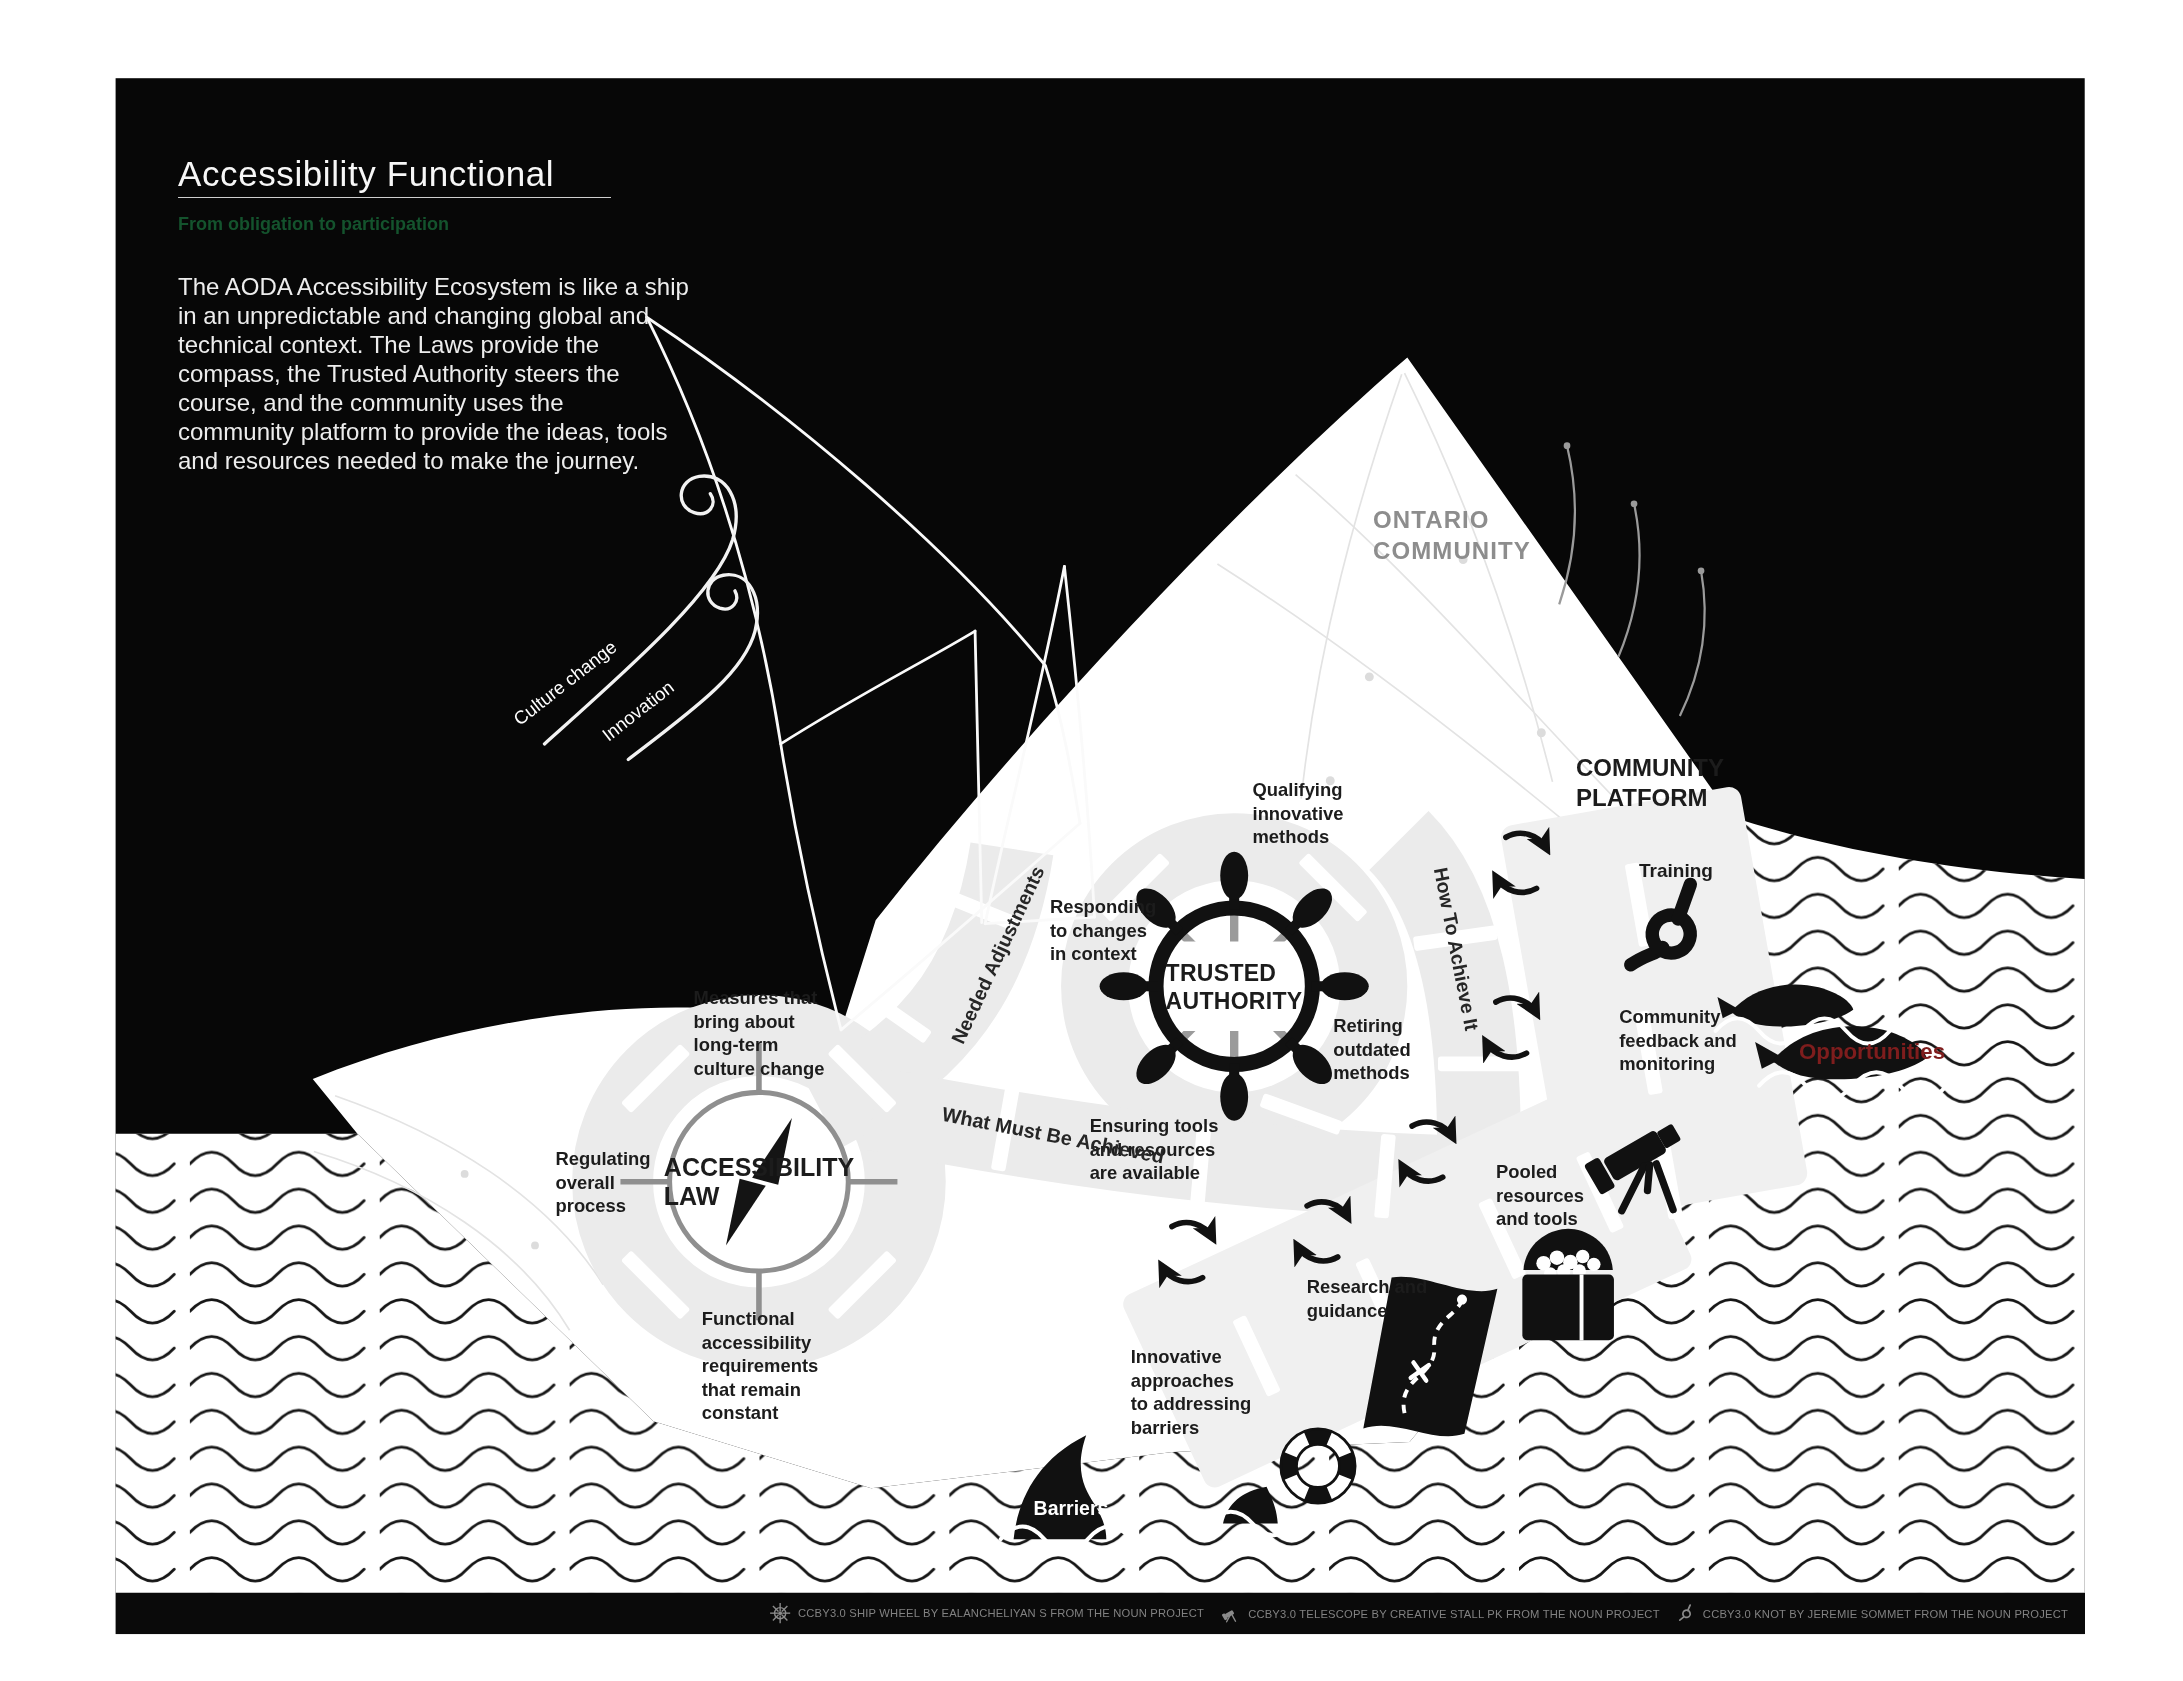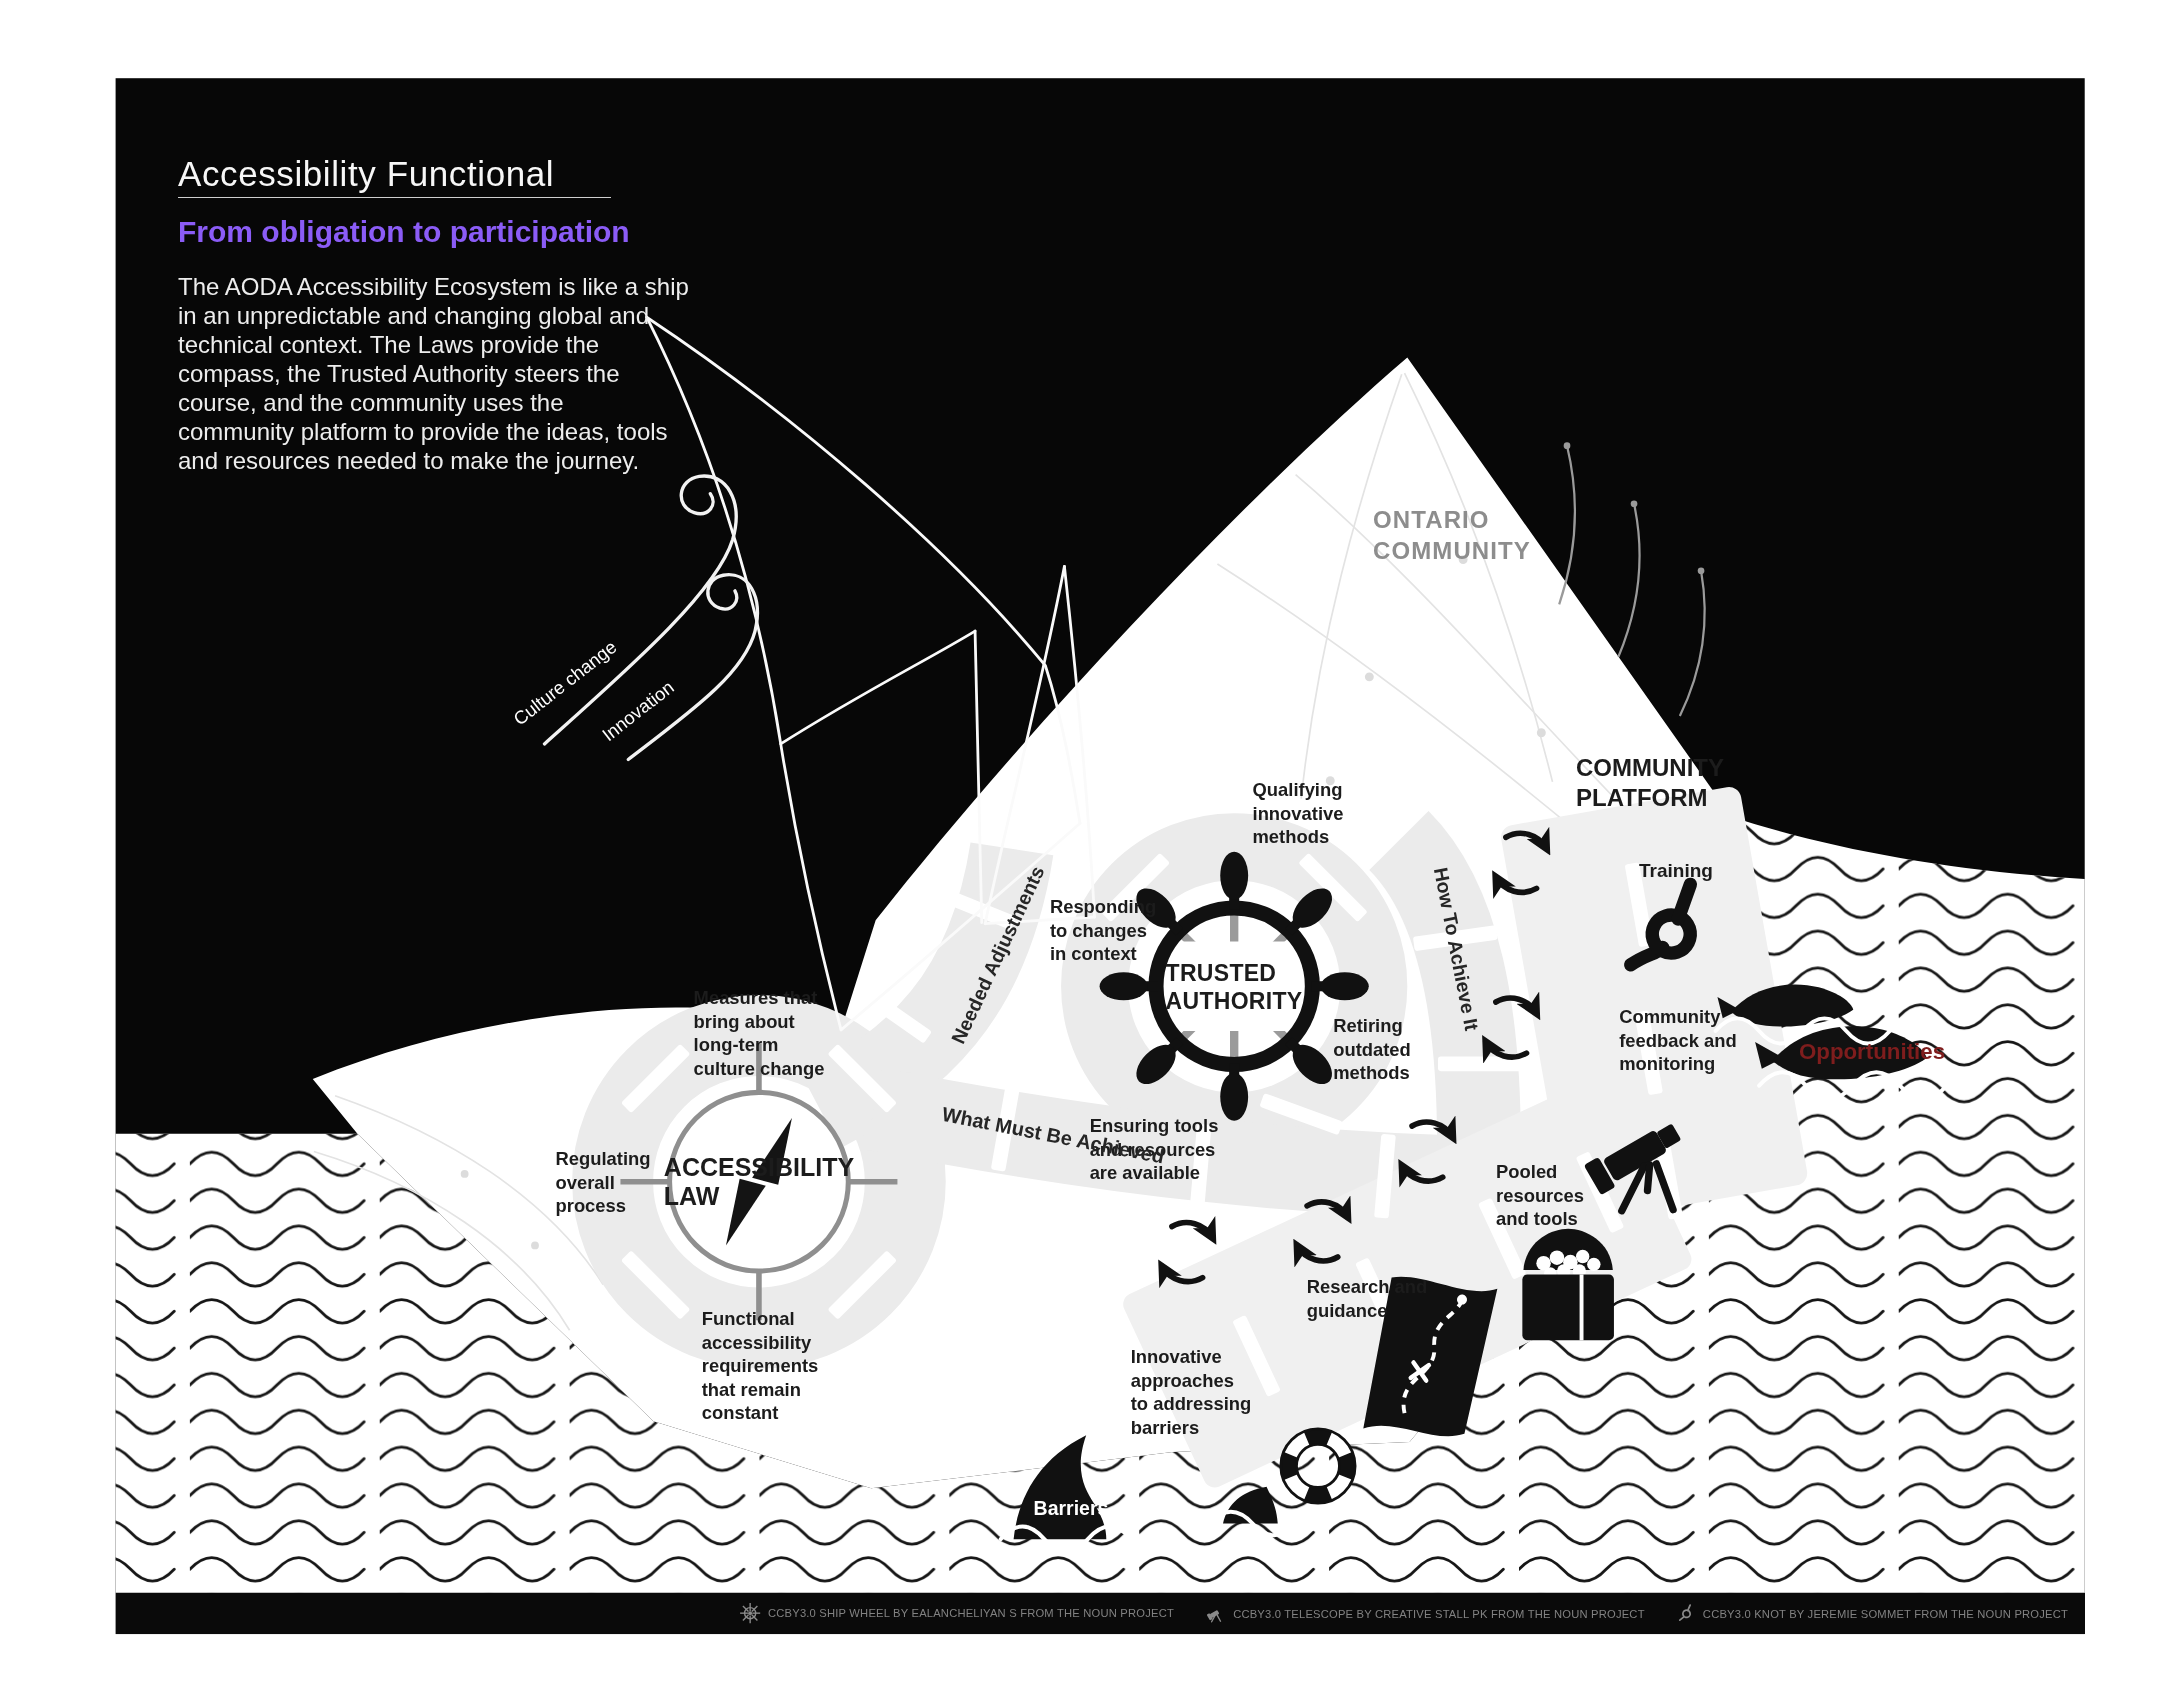--- a/index.html
+++ b/index.html
@@ -4,21 +4,21 @@
 <style>
   html,body{margin:0;padding:0;background:#ffffff;}
   body{width:2183px;height:1681px;font-family:"Liberation Sans", sans-serif;}
   #page{position:relative;width:2183px;height:1681px;overflow:hidden;background:#ffffff;}
   #scene{position:absolute;left:0;top:0;}
   .lbl{position:absolute;white-space:pre-line;color:#1c1c1c;font-weight:600;line-height:1.28;transform:translate(-50%,-50%);}
   .lbl.left{text-align:left;}
   .lbl.center{}
   .abs{position:absolute;}
   #footerbar{position:absolute;left:116px;top:1593px;width:1969px;height:41px;background:#0a0a0a;
-    display:flex;align-items:center;justify-content:flex-end;gap:17px;padding-right:17px;box-sizing:border-box;}
+    display:flex;align-items:center;justify-content:flex-end;gap:2px;padding-right:17px;box-sizing:border-box;}
   #footerbar .credit{display:flex;align-items:center;gap:6.7px;margin-left:14.5px;}
   #footerbar span{color:#828282;font-size:11.2px;letter-spacing:0.2px;white-space:nowrap;}
 </style>
 </head>
 <body>
 
 <div id="page">
 
 <svg id="scene" width="2183" height="1681" viewBox="0 0 3909 3010">
   <defs>
@@ -312,21 +312,21 @@
   </g>
   <g fill="#9a9a9a">
     <circle cx="2806" cy="798" r="6"></circle>
         <circle cx="2926" cy="902" r="6"></circle>
         <circle cx="3046" cy="1022" r="6"></circle>
   </g>
 </svg>
 
 <div class="lbl" style="left:178px;top:152px;transform:none;font-size:35px;font-weight:300;color:#f7f7f7;letter-spacing:0.6px;white-space:nowrap;">Accessibility Functional</div>
 <div class="abs" style="left:178px;top:197px;width:433px;height:0;border-top:1.7px solid #cfcfcf;"></div>
-<div class="lbl" style="left:178px;top:213px;transform:none;font-size:30px;font-weight:700;color:#8b5cf6;white-space:nowrap;">From obligation to participation</div>
+<div class="lbl" style="left:178px;top:213px;transform:none;font-size:18px;font-weight:700;color:#14532d;white-space:nowrap;">From obligation to participation</div>
 <div class="lbl left" style="left:178px;top:272px;transform:none;font-size:24px;font-weight:400;color:#ededed;line-height:29px;">The AODA Accessibility Ecosystem is like a ship
 in an unpredictable and changing global and
 technical context. The Laws provide the
 compass, the Trusted Authority steers the
 course, and the community uses the
 community platform to provide the ideas, tools
 and resources needed to make the journey.</div>
 
 <div class="lbl" style="left:565px;top:683px;transform:translate(-50%,-50%) rotate(-38deg);font-size:18.4px;font-weight:400;color:#ffffff;white-space:nowrap;">Culture change</div>
 <div class="lbl" style="left:638px;top:711px;transform:translate(-50%,-50%) rotate(-38deg);font-size:18.4px;font-weight:400;color:#ffffff;white-space:nowrap;">Innovation</div>

